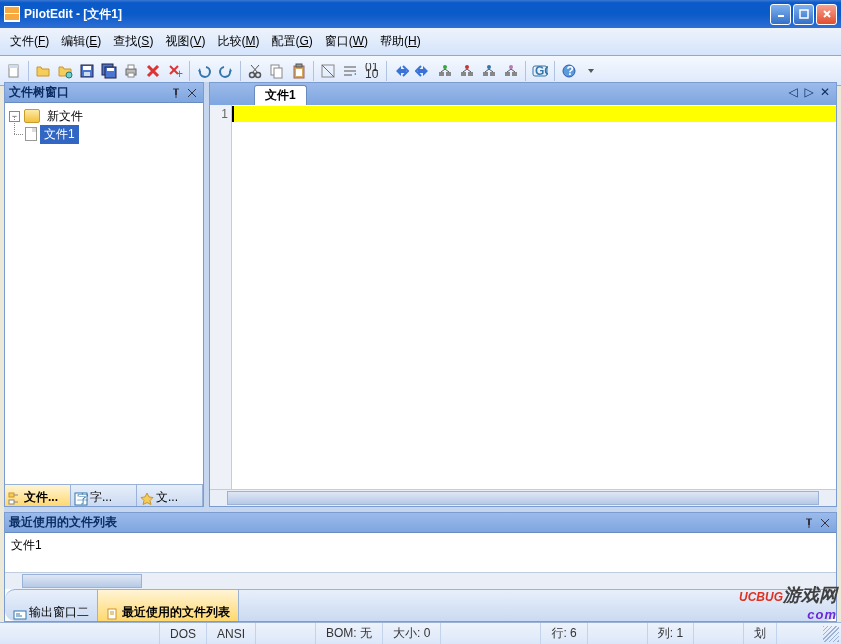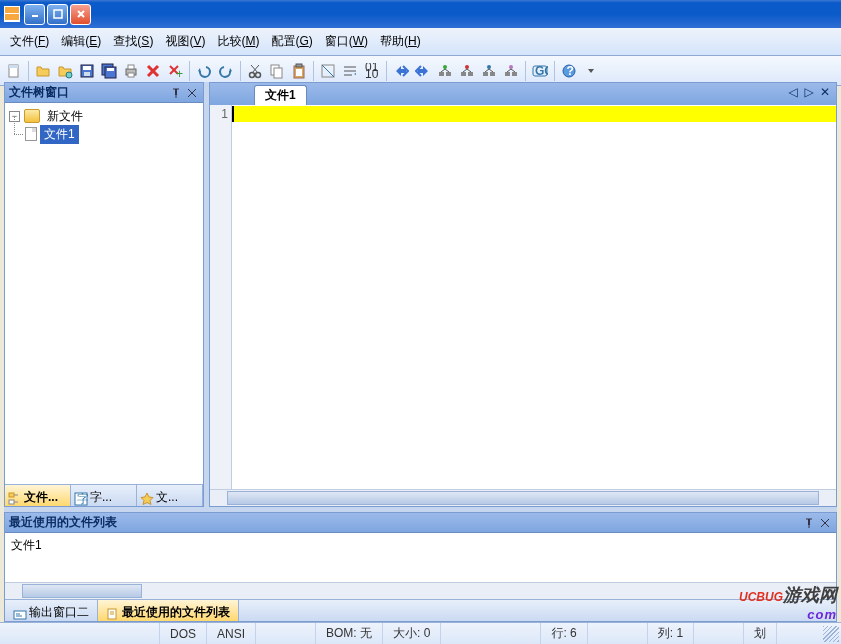--- a/index.html
+++ b/index.html
@@ -59,39 +59,40 @@
 .line1 { height: 16px; background: #ffff00; border-left: 2px solid #000; margin-top: 1px; }
 .editor-scroll-h { height: 17px; background: #e9eef7; border-top: 1px solid #c0cde0; display: flex; }
 .editor-scroll-h .thumb { flex: 1; background: linear-gradient(to bottom, #dfe7f4, #b6c9e6); border: 1px solid #9ab2d8; margin: 1px 17px; }
 
 .splitter-h { height: 5px; background: #c7d6ef; cursor: row-resize; }
 
 .bottom-panel { height: 110px; border: 1px solid #7a9cd1; background: #fff; display: flex; flex-direction: column; }
 .bottom-content { flex: 1; padding: 4px 6px; overflow: auto; }
 .bottom-scroll { height: 17px; background: #e9eef7; border-top: 1px solid #c0cde0; position: relative; }
 .bottom-scroll .thumb { position: absolute; left: 17px; top: 1px; bottom: 1px; width: 120px; background: linear-gradient(to bottom, #dfe7f4, #b6c9e6); border: 1px solid #9ab2d8; }
-.bottom-tabs { height: 22px; background: linear-gradient(to bottom, #e7effa, #cbdaf2); border-top: 1px solid #9ab2d8; display: flex; }
+.bottom-tabs { height: 32px; background: linear-gradient(to bottom, #e7effa, #cbdaf2); border-top: 1px solid #9ab2d8; display: flex; border-radius: 10px; }
 
 .statusbar { position: absolute; bottom: 0; left: 0; right: 0; height: 22px; background: linear-gradient(to bottom, #eef3fb, #dbe7f9); border-top: 1px solid #9ab2d8; display: flex; align-items: center; font-size: 11px; color: #333; }
 .statusbar .cell { padding: 0 10px; border-right: 1px solid #c3d3ec; height: 100%; display: flex; align-items: center; }
 .statusbar .cell.first { width: 160px; }
 .statusbar .grip { margin-left: auto; width: 16px; height: 16px; background: repeating-linear-gradient(135deg, #9ab2d8, #9ab2d8 1px, transparent 1px, transparent 3px); margin-right: 2px; }
 
 .watermark { position: absolute; right: 4px; bottom: 22px; font-size: 20px; font-weight: bold; font-style: italic; pointer-events: none; }
 .watermark .wm1 { color: #e03020; margin-left: 22px; }
 .watermark .wm2 { color: #404040; font-size: 18px; }
 .watermark .wm3 { color: #6d28d9; font-size: 13px; letter-spacing: 1px; }
 
 svg { display: block; }
 </style>
 </head>
 <body>
 
 <div class="titlebar">
   <div class="app-icon"></div>
+  <span class="title">PilotEdit - [文件1]</span>
   <div class="winbtns">
     <div class="winbtn">
       <svg width="10" height="10">
           <line x1="2" y1="7" x2="8" y2="7" stroke="white" stroke-width="2"></line>
         </svg>
     </div>
     <div class="winbtn">
       <svg width="10" height="10">
           <rect x="1" y="1" width="8" height="8" fill="none" stroke="white" stroke-width="1.5"></rect>
         </svg>

